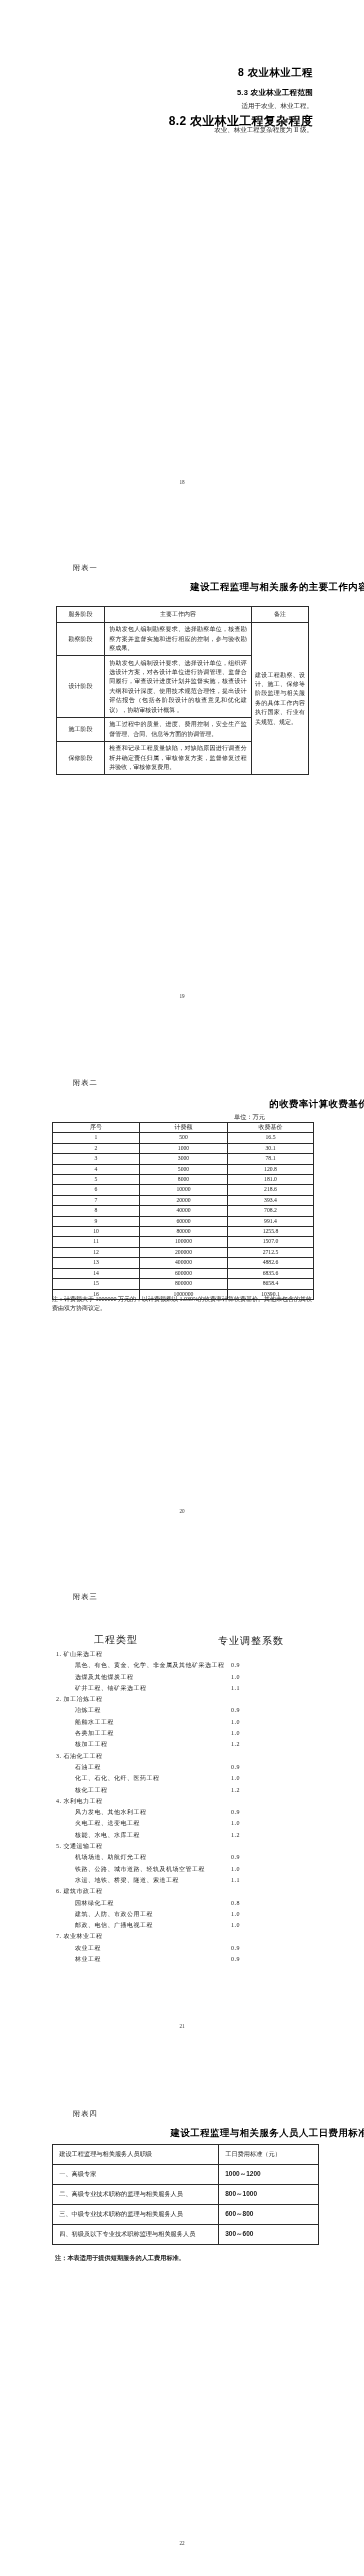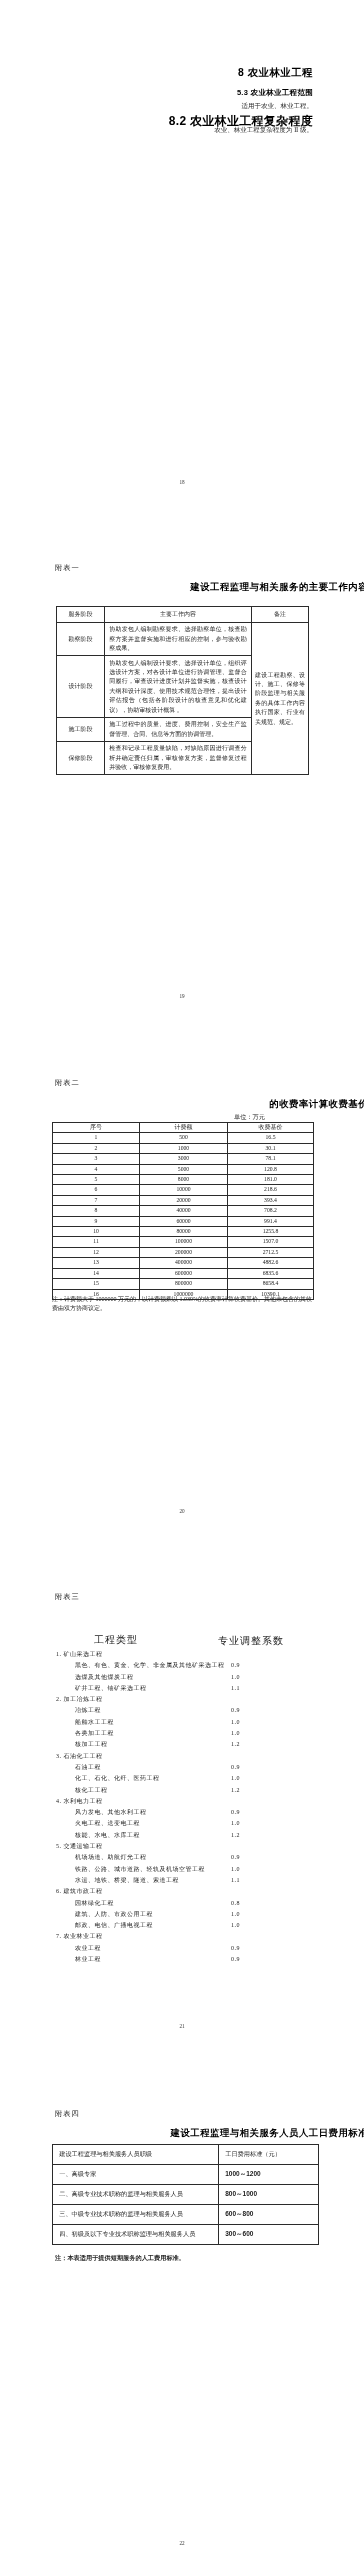--- a/index.html
+++ b/index.html
@@ -6,21 +6,21 @@
   .doc{position:relative;width:364px;height:2576px;background:#ffffff;overflow:hidden;
        font-family:"Liberation Serif","DejaVu Serif",serif;color:#222;}
   
   .intro{position:absolute;top:66px;left:55px;width:258px;text-align:right;}
   .intro h1{margin:0 0 8.3px 0;font:bold 10.4px/13.5px "Liberation Sans","DejaVu Sans",sans-serif;color:#000;letter-spacing:0.5px;}
   .intro h2{margin:0 0 5.2px 0;font:bold 7.5px/9.4px "Liberation Sans","DejaVu Sans",sans-serif;color:#000;letter-spacing:0.3px;}
   .intro h2.h82{font-size:12px;line-height:10px;margin-bottom:0;}
   .intro p{margin:0 0 5.7px 0;font-size:6.5px;line-height:8.3px;color:#2a2a2a;}
   
   .pagenum{position:absolute;left:0;width:364px;text-align:center;font-size:5.2px;color:#333;}
-  .appx-label{position:absolute;left:55px;font-size:7.3px;letter-spacing:1px;color:#1f1f1f;font-family:Liberation Serif, serif;}
+  .appx-label{position:absolute;left:73px;font-size:7.3px;letter-spacing:1px;color:#1f1f1f;font-family:Liberation Serif, serif;}
   .tbl-title{position:absolute;left:4px;width:364px;text-align:right;
              font:bold 9.4px/11.4px "Liberation Sans","DejaVu Sans",sans-serif;color:#000;letter-spacing:0.5px;}
   table{border-collapse:collapse;table-layout:fixed;}
   
   #t1{position:absolute;left:56px;top:606px;width:252px;border:1px solid #2b2b2b;}
   #t1 th,#t1 td{border:0.5px solid #2b2b2b;font-weight:normal;font-size:6px;color:#1e1e1e;vertical-align:middle;}
   #t1 th{height:13px;text-align:center;}
   #t1 .c1{text-align:center;}
   #t1 .c2{padding:2.1px 4.2px;line-height:9.4px;text-align:justify;text-justify:inter-character;}
   #t1 .c3{padding:1.6px 3.1px;line-height:9.4px;text-align:justify;text-justify:inter-character;}

